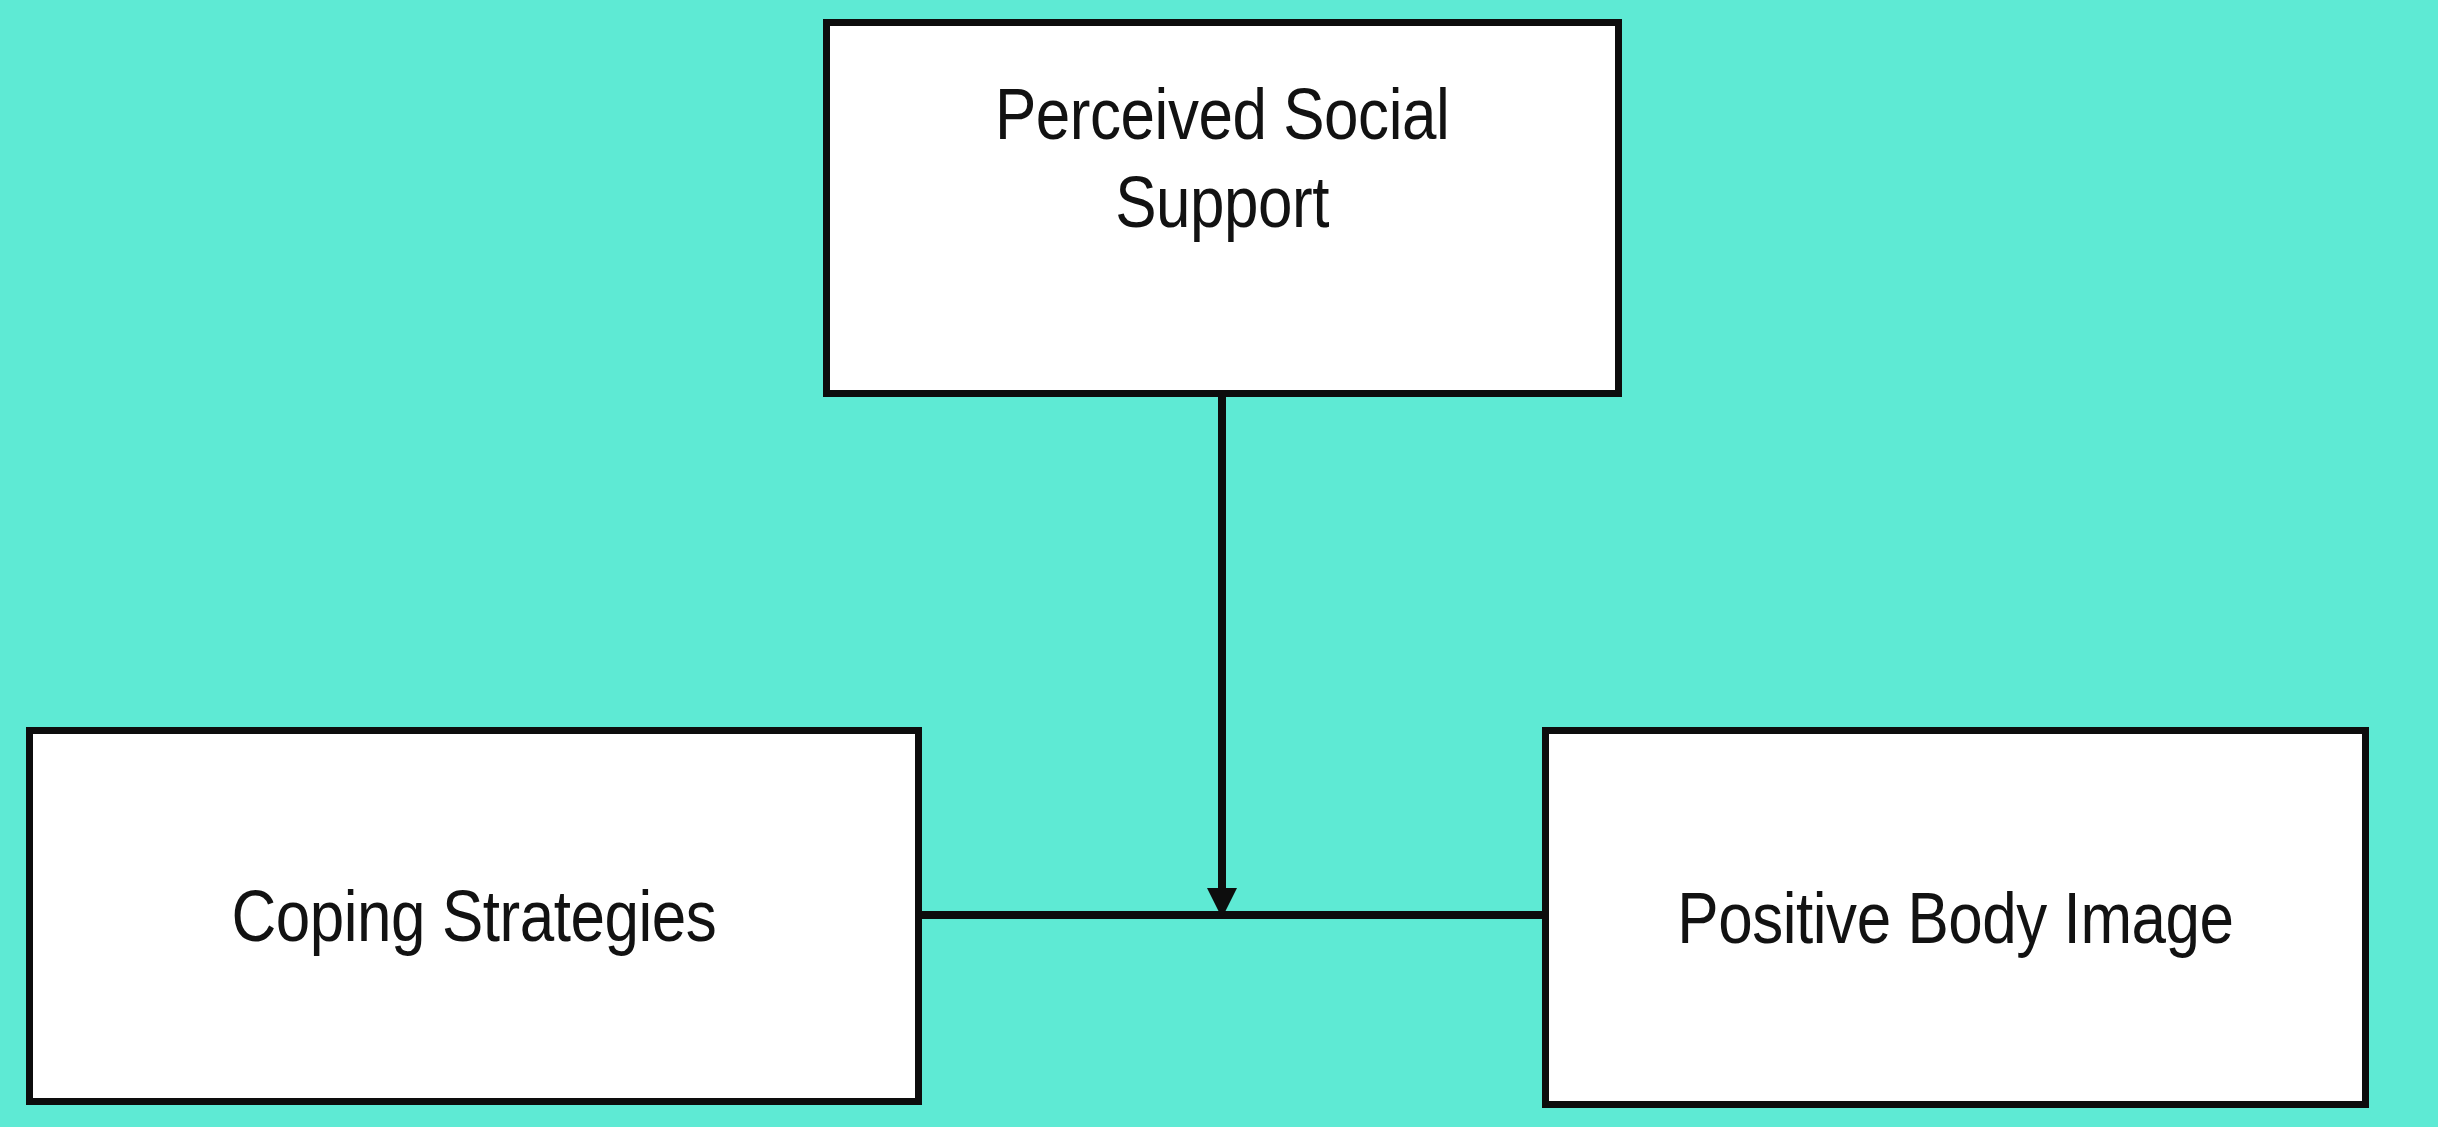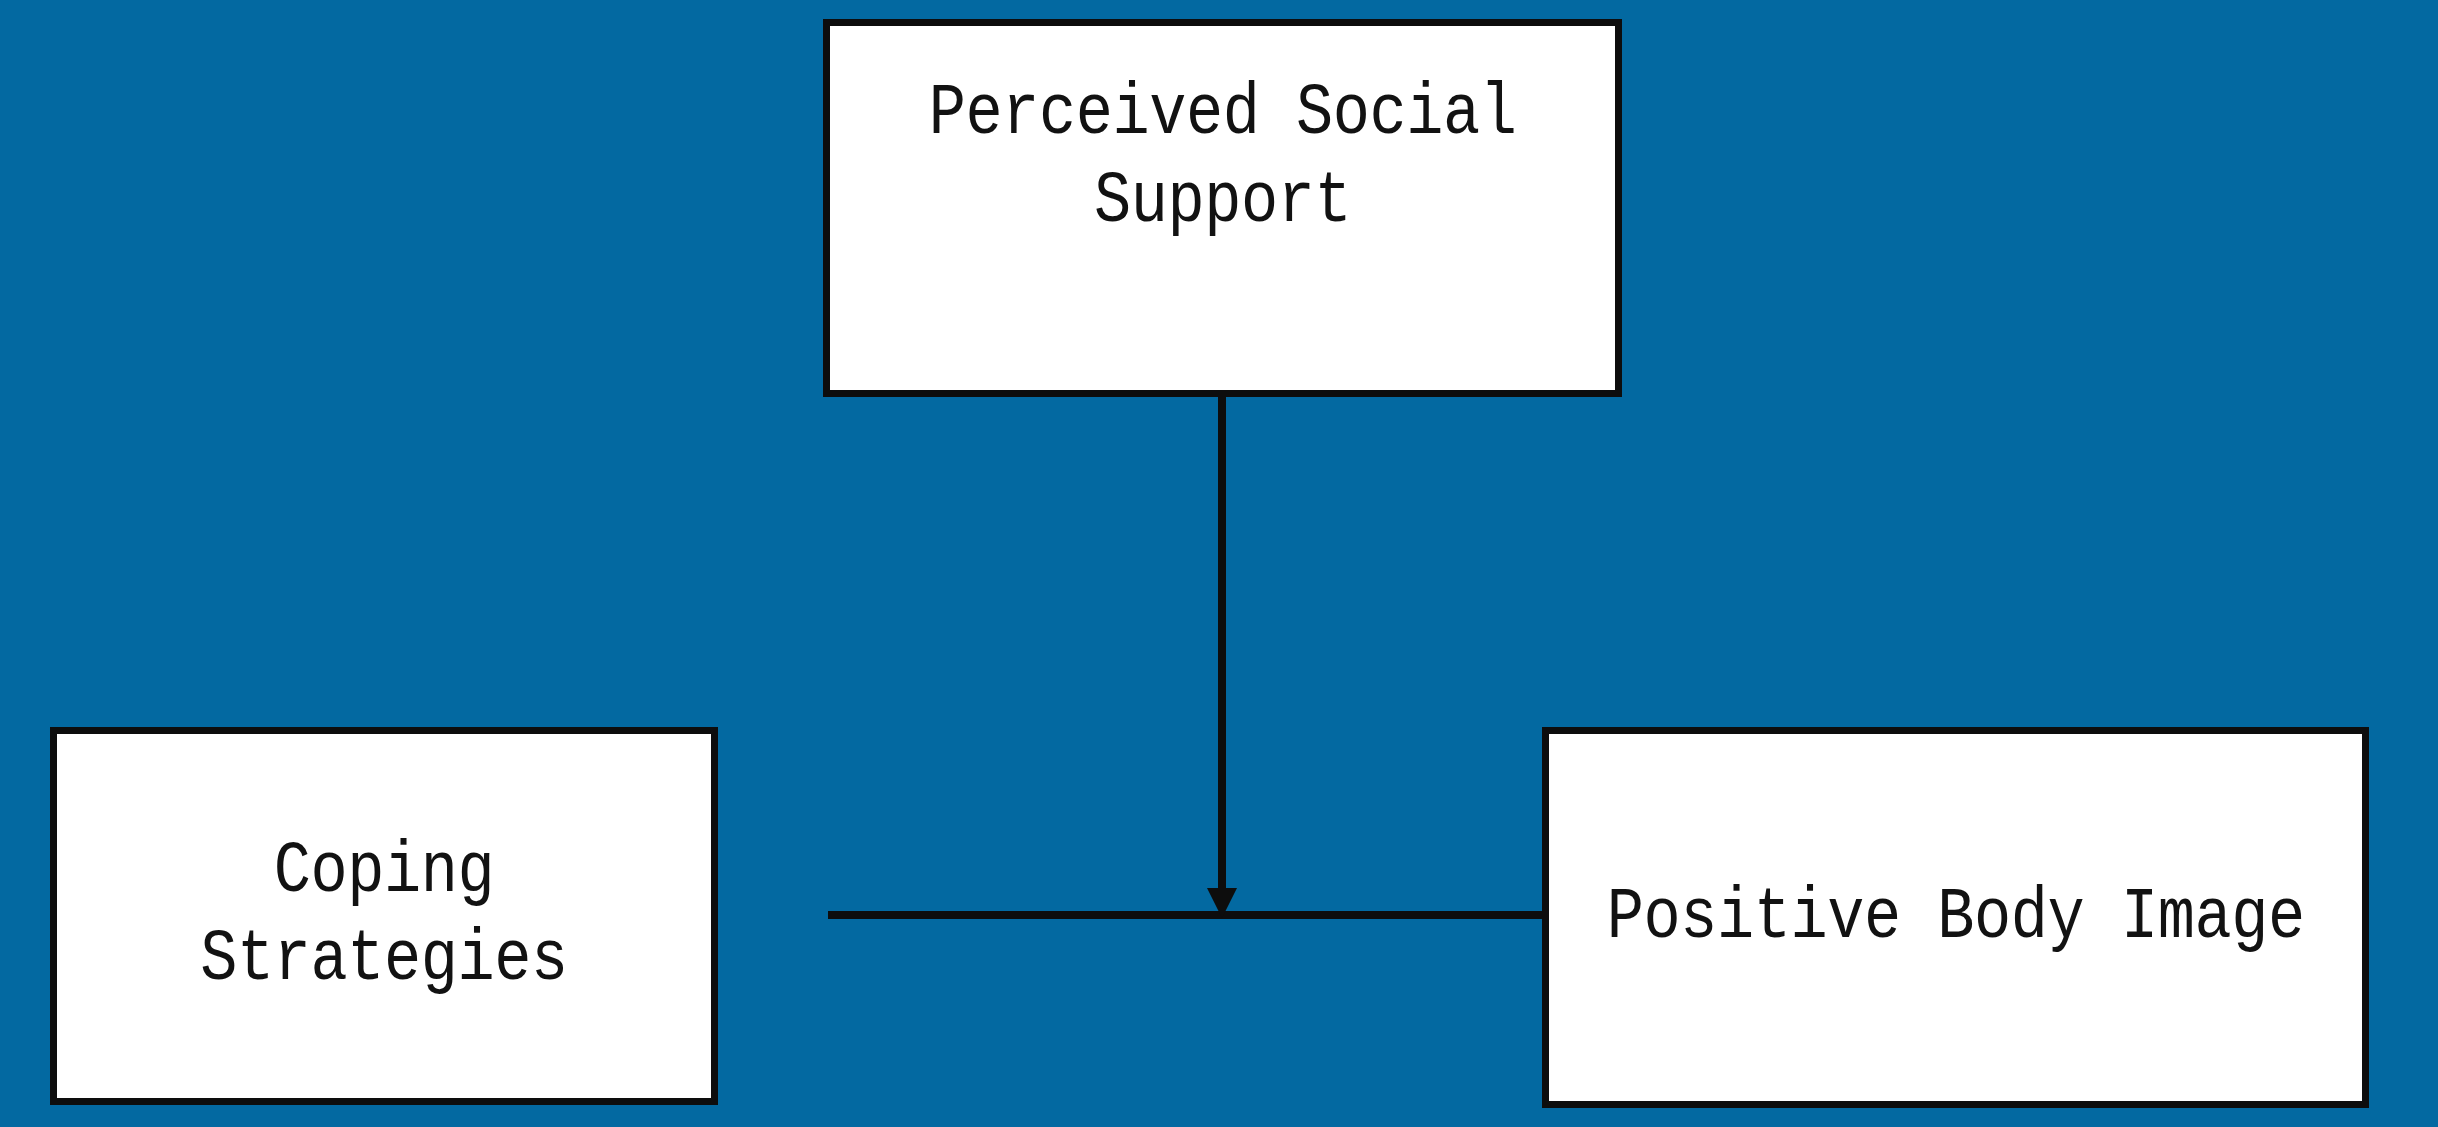--- a/index.html
+++ b/index.html
@@ -4,23 +4,23 @@
 <style>
   html, body {
     margin: 0;
     padding: 0;
     background: #ffffff;
   }
   #canvas {
     position: relative;
     width: 2438px;
     height: 1127px;
-    background: #0369a1;
+    background: #5eead4;
     overflow: hidden;
-    font-family: Liberation Mono, monospace;
+    font-family: Liberation Sans, sans-serif;
   }
 
   .node {
     position: absolute;
     box-sizing: border-box;
     background: #ffffff;
     border: 7px solid #0d0d0d;
     display: flex;
     align-items: center;
     justify-content: center;
@@ -42,23 +42,22 @@
     left: 823px;
     top: 19px;
     width: 799px;
     height: 378px;
     align-items: flex-start;
     padding-top: 44px;
   }
   #node-coping-strategies {
     left: 26px;
     top: 727px;
-    width: 668px;
+    width: 896px;
     height: 378px;
-    margin-left: 24px;
   }
   #node-positive-body-image {
     left: 1542px;
     top: 727px;
     width: 827px;
     height: 381px;
   }
 
   
   .connector-layer {

